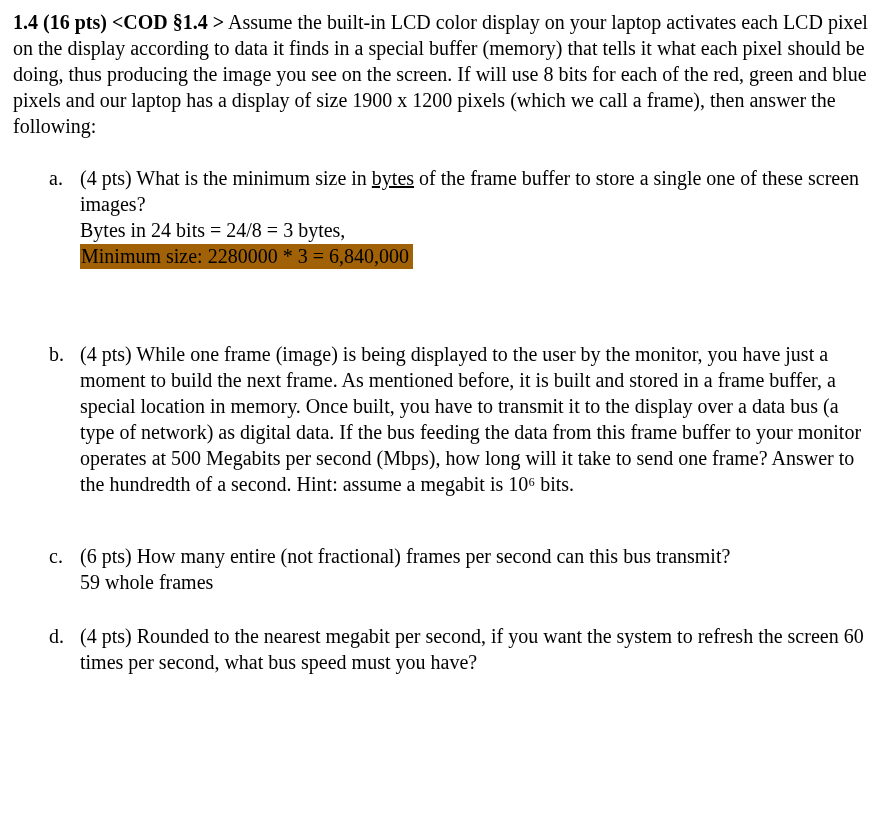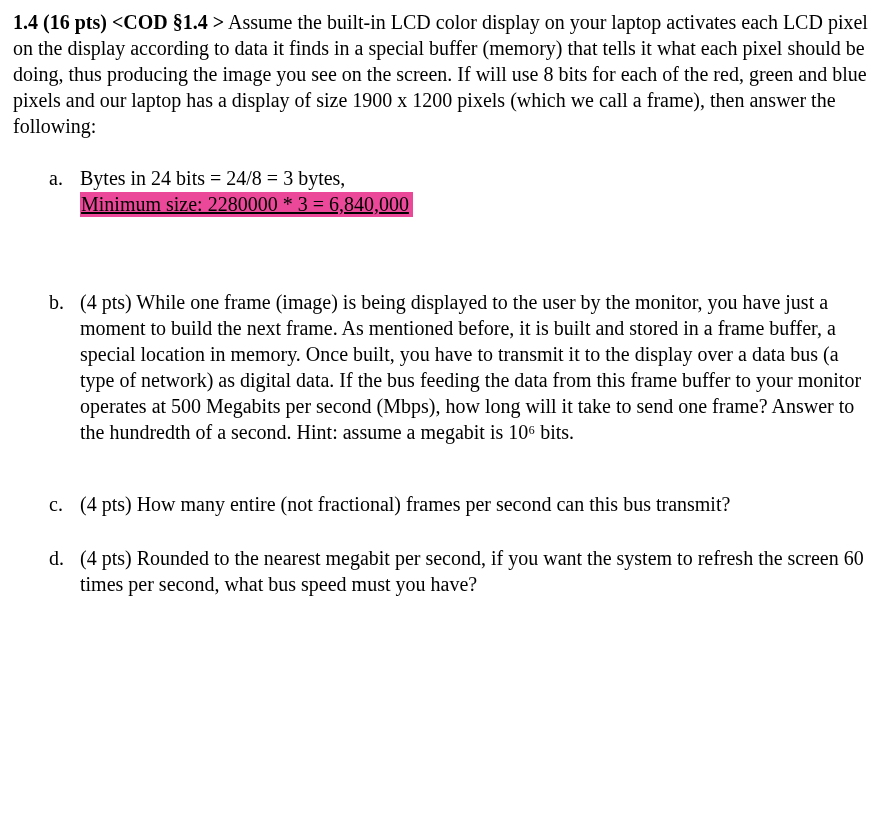--- a/index.html
+++ b/index.html
@@ -12,22 +12,21 @@
     font-family: "Liberation Serif", "DejaVu Serif", serif;
     font-size: 20px;
     line-height: 26px;
     padding: 9px 18px 0 13px;
   }
   .doc { width: 100%; }
   .b { font-weight: bold; }
   .u { text-decoration: underline; }
   .i { }
   .hl {
-    background: #ec4899;
-    text-decoration: underline;
+    background: #a16207;
     padding: 1px 4px 2px 1px;
   }
   .intro { margin-bottom: 26px; }
   .item { display: flex; margin-left: 36px; }
   .item-label { width: 31px; flex: none; }
   .item-content { flex: 1; }
   .item-a { margin-bottom: 72px; }
   .item-b { margin-bottom: 46px; }
   .item-c { margin-bottom: 28px; }
   .line { display: block; }
@@ -35,36 +34,38 @@
 </head>
 <body>
 
 <div class="doc">
 
   <p class="intro"><span class="b">1.4 (16 pts) &lt;COD §1.4 &gt;</span><span> Assume the built-in LCD color display on your laptop activates each LCD pixel on the display according to data it finds in a special buffer (memory) that tells it what each pixel should be doing, thus producing the image you see on the screen. If will use 8 bits for each of the red, green and blue pixels and our laptop has a display of size 1900 x 1200 pixels (which we call a frame), then answer the following:</span></p>
 
   <div class="item item-a">
     <span class="item-label">a.</span>
     <div class="item-content">
+      <p><span>(4 pts) What is the minimum size in </span><span class="u">bytes</span><span> of the frame buffer to store a single one of these screen images?</span></p>
       <span class="line">Bytes in 24 bits = 24/8 = 3 bytes,</span>
       <span class="line"><span class="hl">Minimum size: 2280000 * 3 = 6,840,000</span></span>
     </div>
   </div>
 
   <div class="item item-b">
     <span class="item-label">b.</span>
     <div class="item-content">
       <p><span>(4 pts) While one frame (image) is being displayed to the user by the monitor, you have just a moment to build the next frame. As mentioned before, it is built and stored in a frame buffer, a special location in memory. Once built, you have to transmit it to the display over a data bus (a type of network) as digital data. If the bus feeding the data from this frame buffer to your monitor operates at 500 Megabits per second (Mbps), how long will it take to send one frame? Answer to the hundredth of a second.  </span><span class="i">Hint: assume a megabit is 10⁶ bits.</span></p>
     </div>
   </div>
 
   <div class="item item-c">
     <span class="item-label">c.</span>
     <div class="item-content">
-      <p>(4 pts) How many entire (not fractional) frames per second can this bus transmit?</p>
+      <p>(6 pts) How many entire (not fractional) frames per second can this bus transmit?</p>
+      <span class="line">59 whole frames</span>
     </div>
   </div>
 
   <div class="item item-d">
     <span class="item-label">d.</span>
     <div class="item-content">
       <p>(4 pts) Rounded to the nearest megabit per second, if you want the system to refresh the screen 60 times per second, what bus speed must you have?</p>
     </div>
   </div>
 

